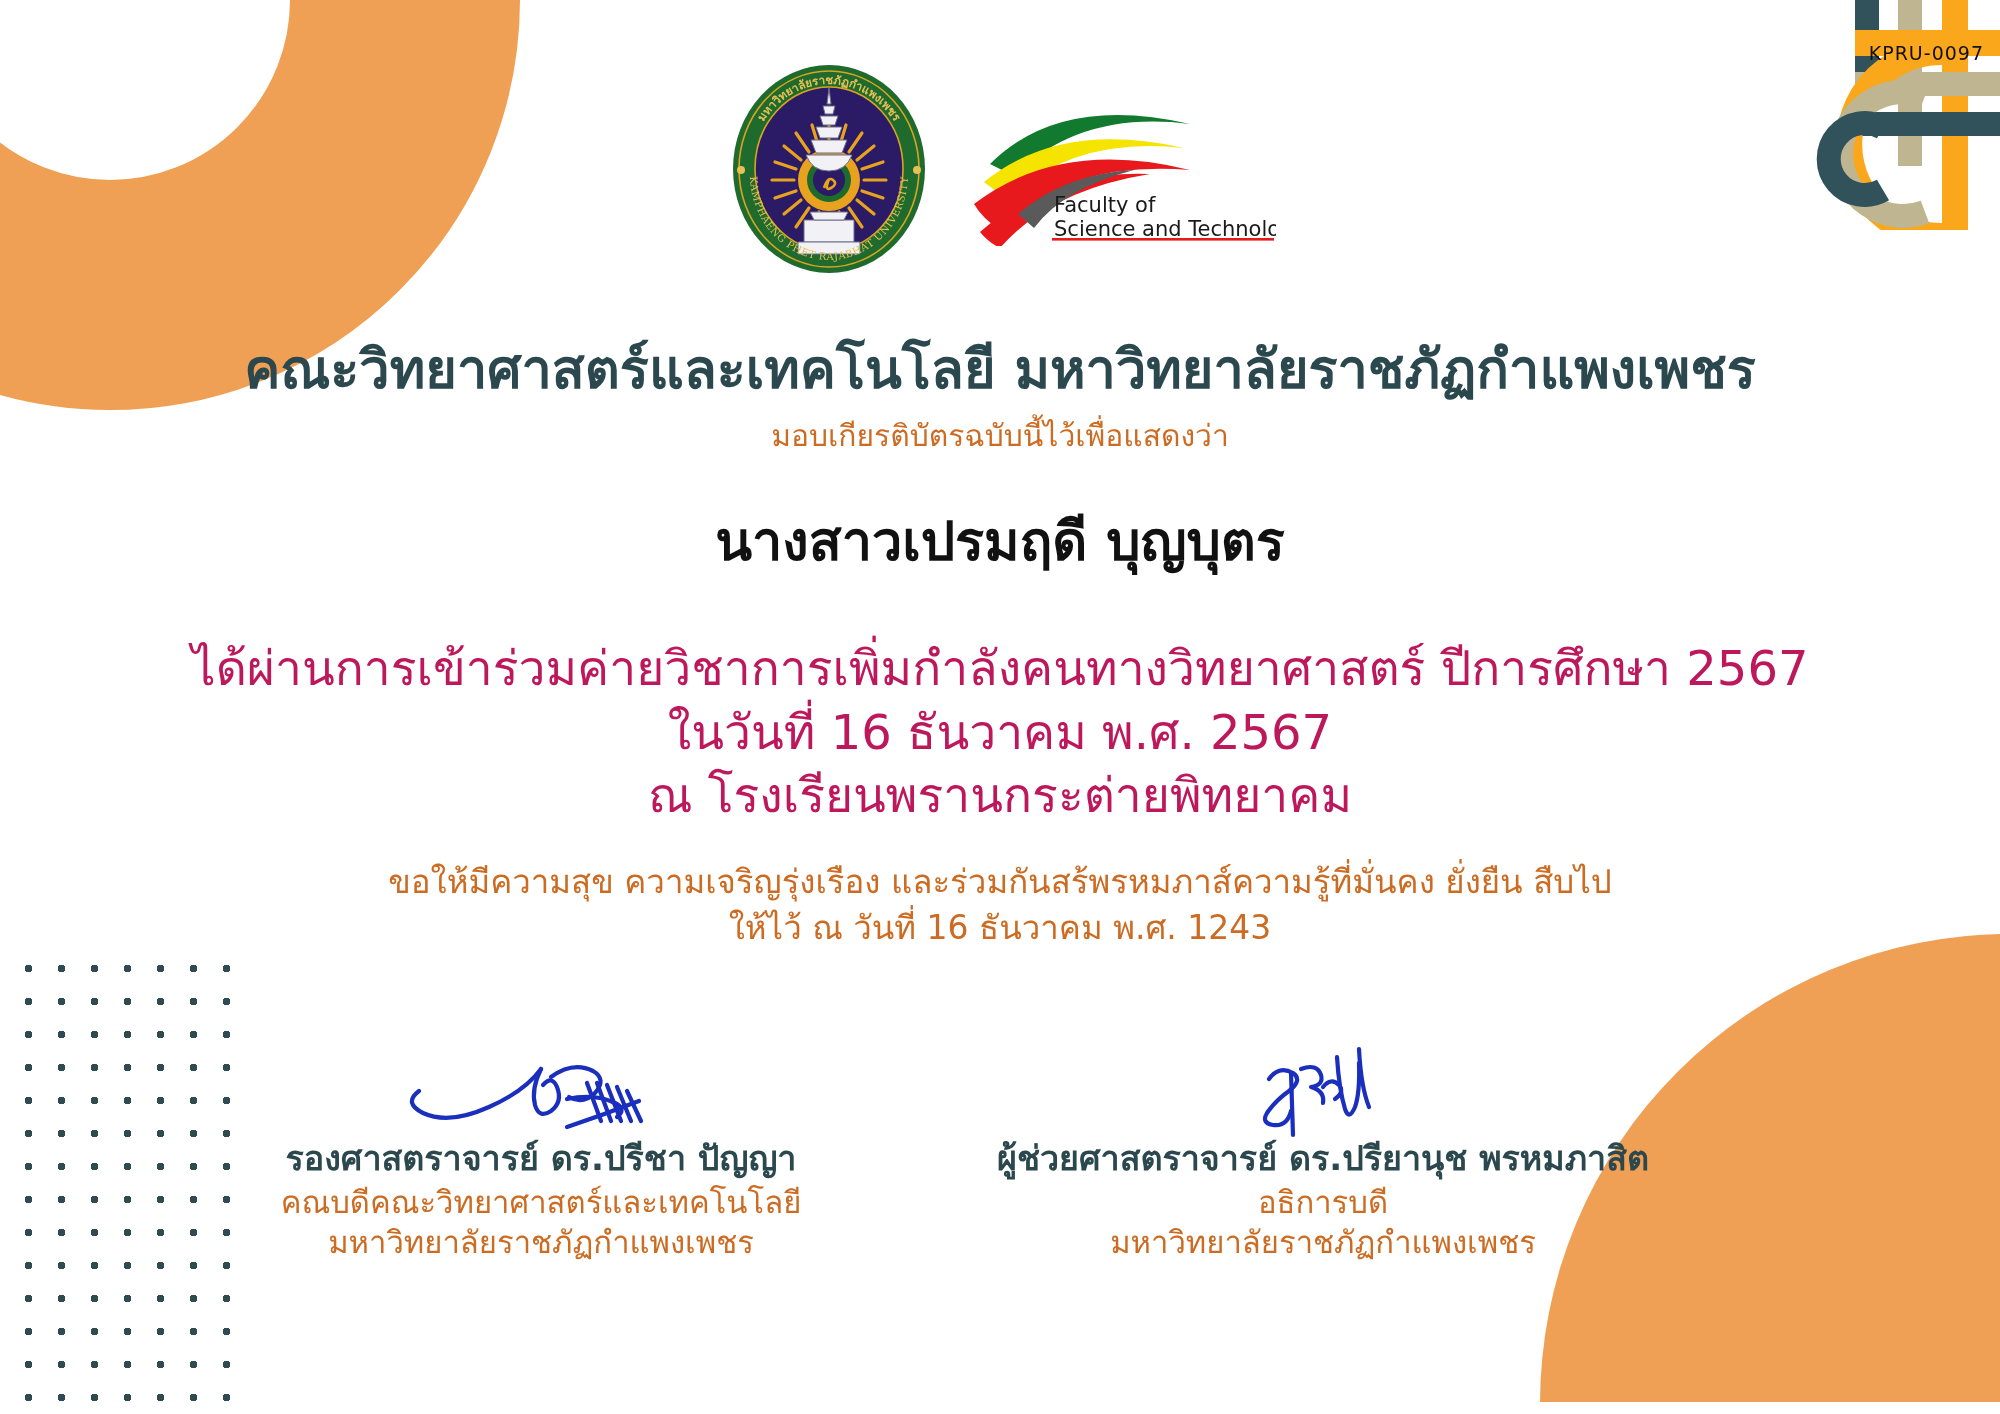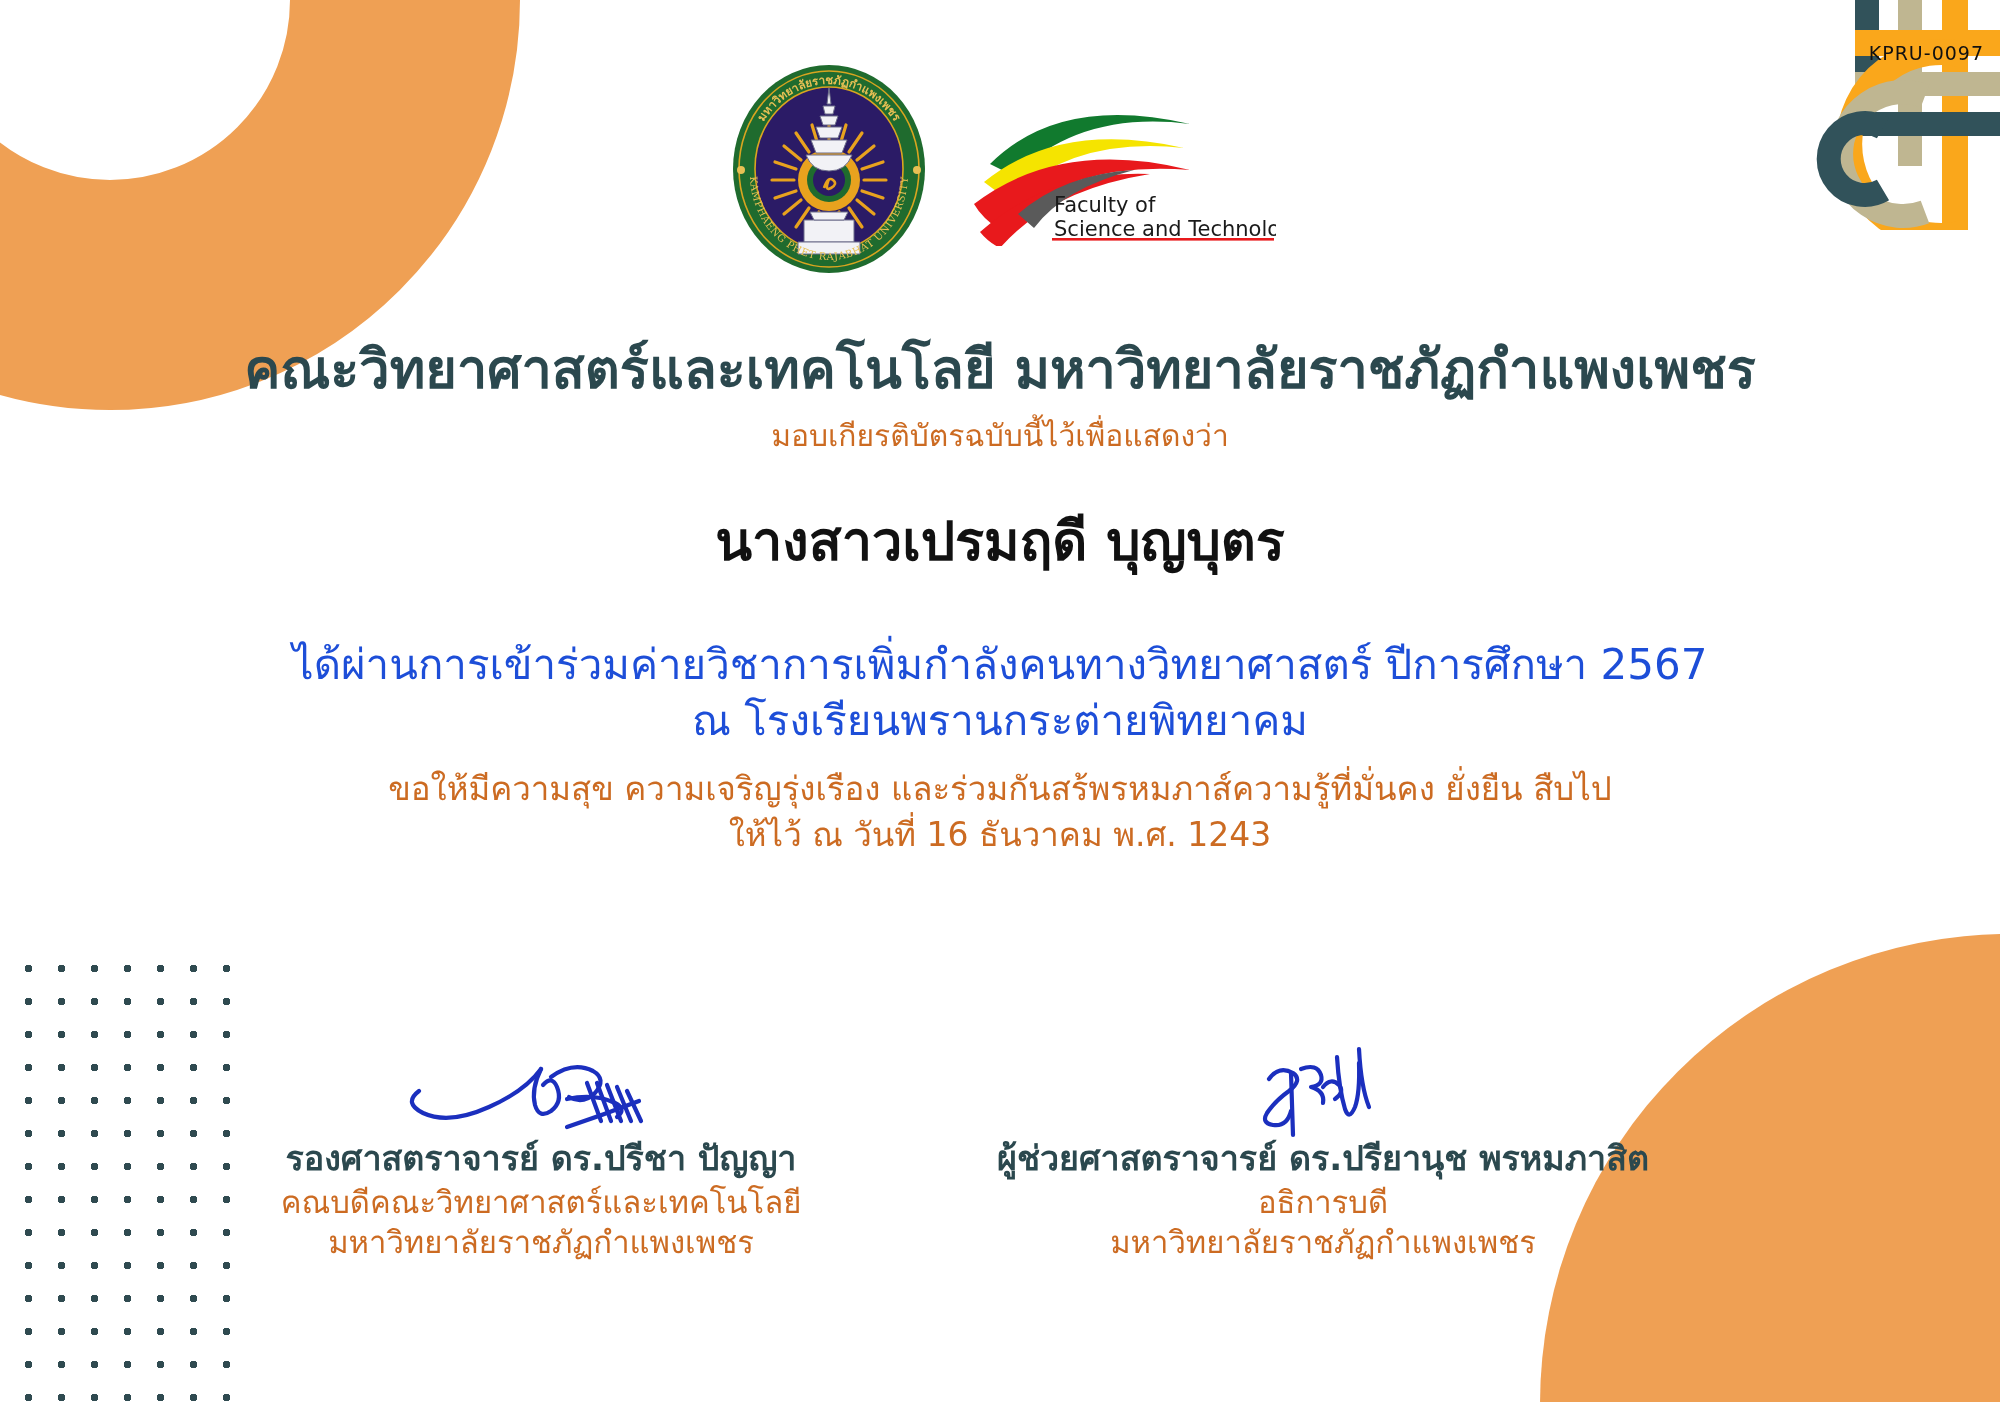--- a/index.html
+++ b/index.html
@@ -126,24 +126,24 @@
   .recipient{
     font-family:"DejaVu Sans","Liberation Sans",sans-serif;
     font-weight:bold;
     font-size:54px;
     color:#111111;
     margin:0 0 62px 0;
     line-height:1.2;
   }
   .body-lines{
     font-family:"DejaVu Sans","Liberation Sans",sans-serif;
-    font-size:42px;
-    color:#1d4ed8;
+    font-size:48px;
+    color:#be185d;
     line-height:1.32;
-    margin:0 0 18px 0;
+    margin:0 0 32px 0;
   }
   .body-lines div{margin:0;padding:0;}
   .wish-lines{
     font-family:"DejaVu Sans","Liberation Sans",sans-serif;
     font-size:33px;
     color:#CC6B22;
     line-height:1.38;
     margin:0;
   }
 
@@ -307,20 +307,21 @@
   <div class="content">
 
     <div class="title">คณะวิทยาศาสตร์และเทคโนโลยี มหาวิทยาลัยราชภัฏกำแพงเพชร</div>
 
     <div class="subtitle">มอบเกียรติบัตรฉบับนี้ไว้เพื่อแสดงว่า</div>
 
     <div class="recipient">นางสาวเปรมฤดี  บุญบุตร</div>
 
     <div class="body-lines">
       <div>ได้ผ่านการเข้าร่วมค่ายวิชาการเพิ่มกำลังคนทางวิทยาศาสตร์ ปีการศึกษา 2567</div>
+      <div>ในวันที่ 16 ธันวาคม พ.ศ. 2567</div>
       <div>ณ โรงเรียนพรานกระต่ายพิทยาคม</div>
     </div>
 
     <div class="wish-lines">
       <div>ขอให้มีความสุข ความเจริญรุ่งเรือง และร่วมกันสร้พรหมภาส์ความรู้ที่มั่นคง ยั่งยืน สืบไป</div>
       <div>ให้ไว้ ณ วันที่ 16 ธันวาคม พ.ศ. 1243</div>
     </div>
 
   </div>
 

